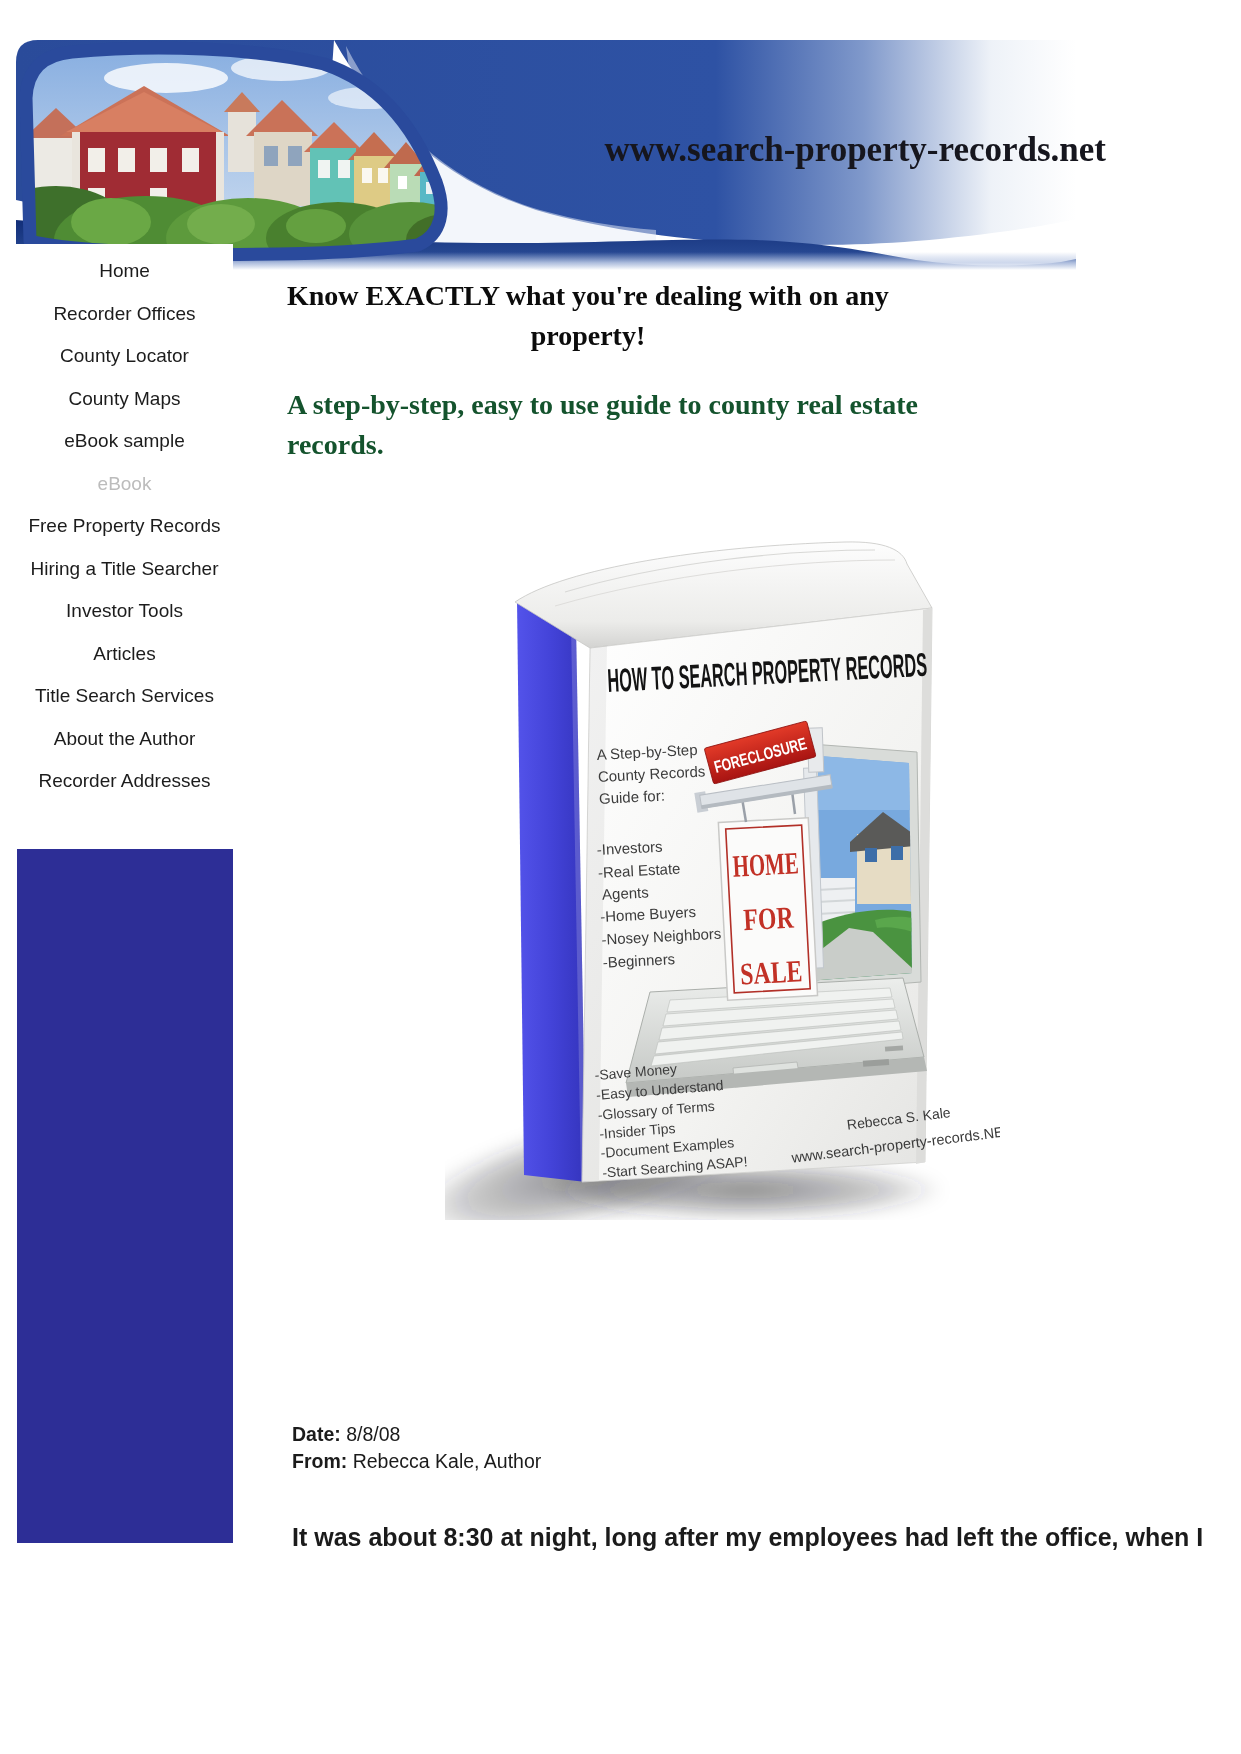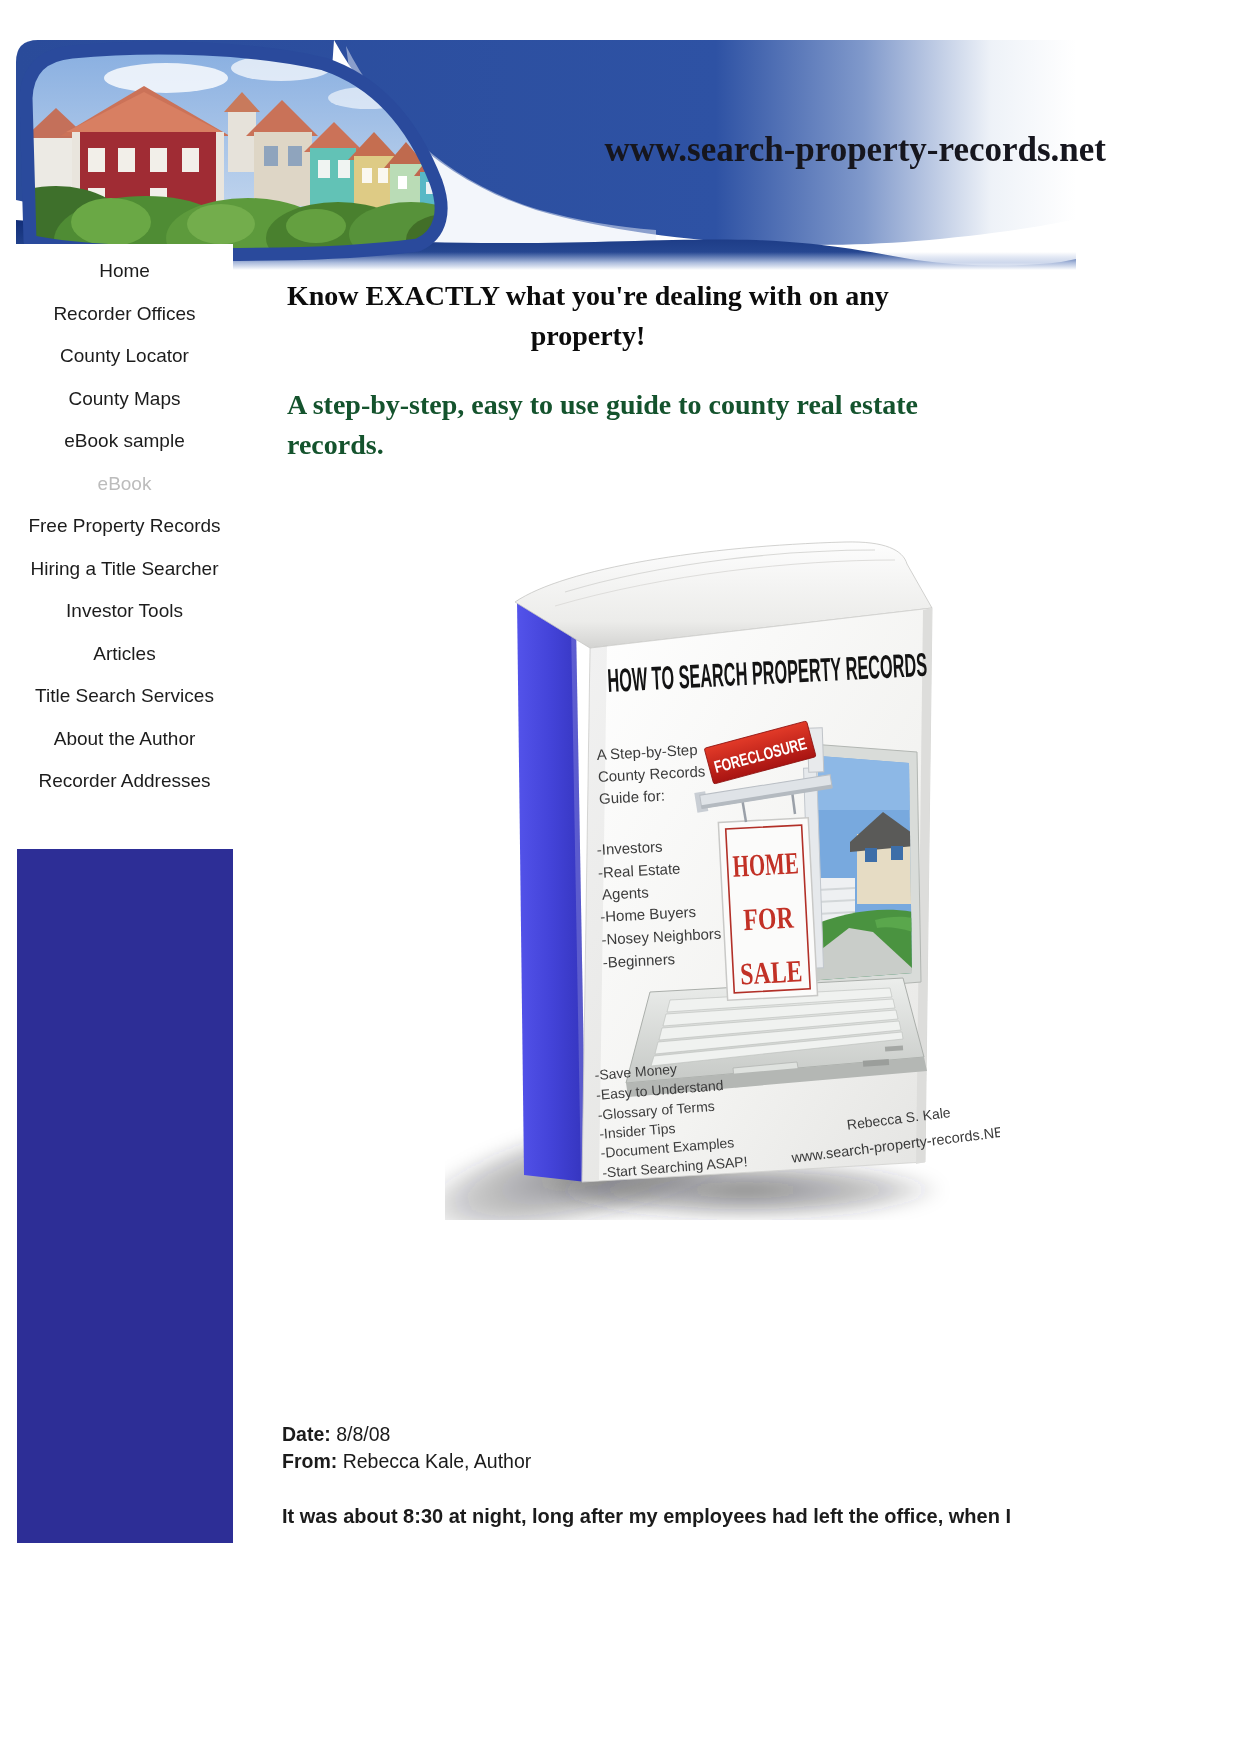--- a/index.html
+++ b/index.html
@@ -28,24 +28,24 @@
     position:absolute;left:287px;top:276px;font-family:"Liberation Serif",serif;
     font-weight:bold;font-size:28px;line-height:40px;color:#0c0c0c;text-align:center;
   }
   .h2{
     position:absolute;left:287px;top:385px;font-family:"Liberation Serif",serif;
     font-weight:bold;font-size:28px;line-height:40px;color:#14532d;
   }
   .book{position:absolute;left:445px;top:530px;width:555px;height:690px;}
   .book text{font-family:"Liberation Sans",sans-serif;}
   .book .serifText{font-family:"Liberation Serif",serif;}
-  .post{position:absolute;left:282px;top:1421px;font-size:19.5px;color:#1b1b1b;}
+  .post{position:absolute;left:292px;top:1421px;font-size:19.5px;color:#1b1b1b;}
   .post-line{line-height:27px;}
   .post-line b{font-weight:bold;}
-  .teaser{margin-top:30px;font-weight:bold;white-space:nowrap;font-size:20px;}
+  .teaser{margin-top:48px;font-weight:bold;white-space:nowrap;font-size:25px;}
 </style>
 </head>
 <body>
 
 <div class="banner">
   <svg width="1060" height="230" viewBox="0 0 1060 230">
     <defs>
       <linearGradient id="bannerBase" x1="0" y1="0" x2="1" y2="0">
         <stop offset="0" stop-color="#2a4b9a"></stop>
         <stop offset="0.66" stop-color="#2e52a4"></stop>

